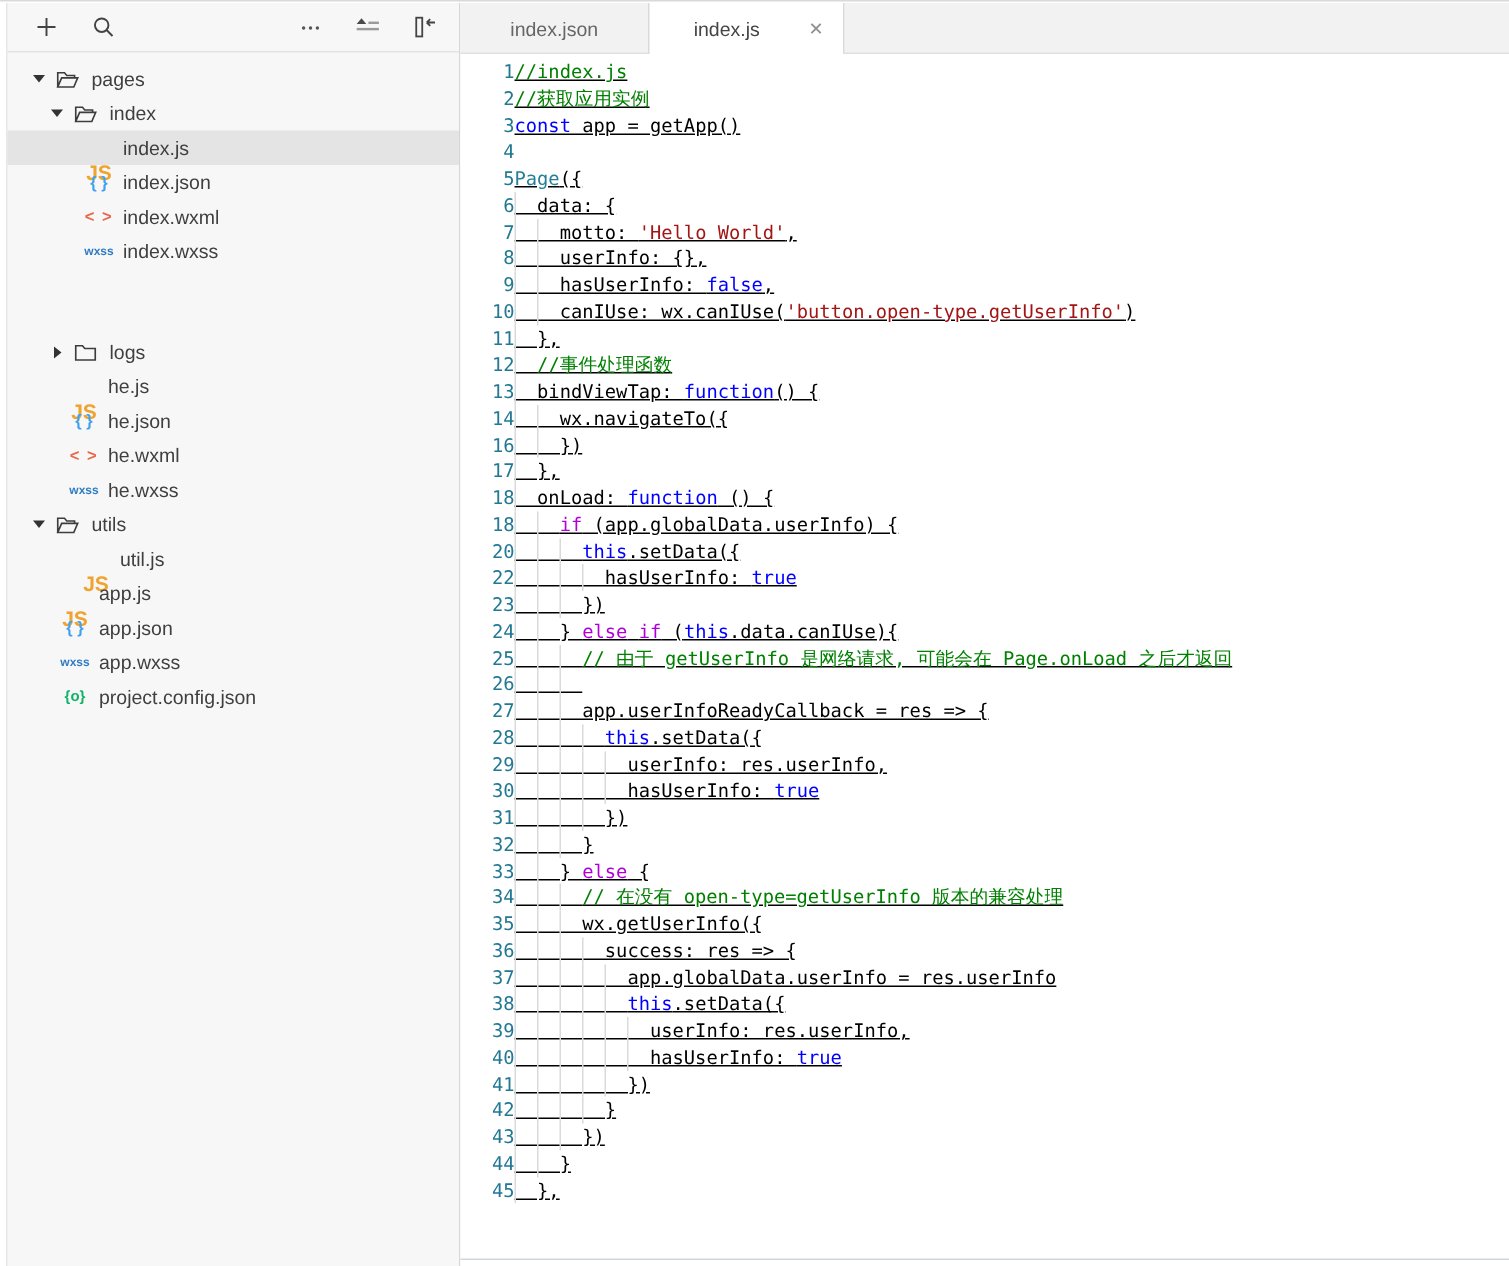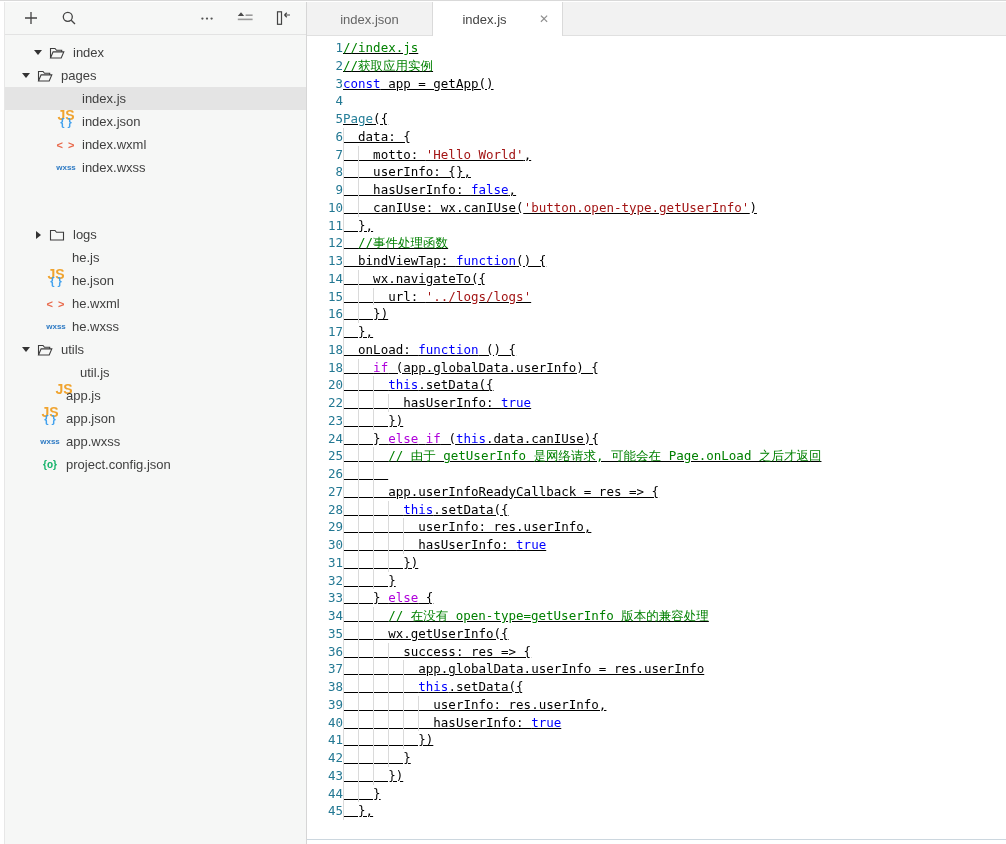--- a/index.html
+++ b/index.html
@@ -90,37 +90,37 @@
         </svg>
       </span>
       <span class="tbi">
         <svg width="16" height="16" viewBox="0 0 16 16">
           <rect x="2.5" y="1.8" width="4" height="12.5" fill="none" stroke="#444" stroke-width="1.2"></rect>
           <path d="M15 5 H9.5 M9.5 5 L11.8 2.8 M9.5 5 L11.8 7.2" stroke="#444" stroke-width="1.2" fill="none"></path>
         </svg>
       </span>
     </div>
     <div class="tree" id="file-tree">
+        <div class="trow" style="padding-left: 16px;">
+          <span class="arrow down"></span>
+          <span class="ficon">
+            <svg width="16" height="14" viewBox="0 0 16 14">
+              <path d="M1.5 12 V2.5 H6 L7.5 4.3 H12.7 V5.9 M14.8 5.9 H4.1 L1.5 12 H12.2 L14.8 5.9 Z" fill="none" stroke="#3d3d3d" stroke-width="1.1"></path>
+            </svg>
+          </span>
+          <span class="tlabel">pages</span>
+        </div>
         <div class="trow" style="padding-left: 28px;">
           <span class="arrow down"></span>
           <span class="ficon">
             <svg width="16" height="14" viewBox="0 0 16 14">
               <path d="M1.5 12 V2.5 H6 L7.5 4.3 H12.7 V5.9 M14.8 5.9 H4.1 L1.5 12 H12.2 L14.8 5.9 Z" fill="none" stroke="#3d3d3d" stroke-width="1.1"></path>
             </svg>
           </span>
           <span class="tlabel">index</span>
-        </div>
-        <div class="trow" style="padding-left: 16px;">
-          <span class="arrow down"></span>
-          <span class="ficon">
-            <svg width="16" height="14" viewBox="0 0 16 14">
-              <path d="M1.5 12 V2.5 H6 L7.5 4.3 H12.7 V5.9 M14.8 5.9 H4.1 L1.5 12 H12.2 L14.8 5.9 Z" fill="none" stroke="#3d3d3d" stroke-width="1.1"></path>
-            </svg>
-          </span>
-          <span class="tlabel">pages</span>
         </div>
         <div class="trow selected" style="padding-left: 52px;">
           <span class="ficon">
             <span class="fi fi-js">JS</span>
           </span>
           <span class="tlabel">index.js</span>
         </div>
         <div class="trow" style="padding-left: 52px;">
           <span class="ficon">
             <span class="fi fi-json">{ }</span>
@@ -235,21 +235,20 @@
         <div class="cl"><span class="ln">5</span><span class="code"><span class="tk-ty">Page</span><span class="tk-p">({</span></span></div>
         <div class="cl"><span class="ln">6</span><span class="code"><span class="guide" style="left: 0ch;"></span><span class="tk-p">  data: {</span></span></div>
         <div class="cl"><span class="ln">7</span><span class="code"><span class="guide" style="left: 0ch;"></span><span class="guide" style="left: 2ch;"></span><span class="tk-p">    motto: </span><span class="tk-s">'Hello World'</span><span class="tk-p">,</span></span></div>
         <div class="cl"><span class="ln">8</span><span class="code"><span class="guide" style="left: 0ch;"></span><span class="guide" style="left: 2ch;"></span><span class="tk-p">    userInfo: {},</span></span></div>
         <div class="cl"><span class="ln">9</span><span class="code"><span class="guide" style="left: 0ch;"></span><span class="guide" style="left: 2ch;"></span><span class="tk-p">    hasUserInfo: </span><span class="tk-k">false</span><span class="tk-p">,</span></span></div>
         <div class="cl"><span class="ln">10</span><span class="code"><span class="guide" style="left: 0ch;"></span><span class="guide" style="left: 2ch;"></span><span class="tk-p">    canIUse: wx.canIUse(</span><span class="tk-s">'button.open-type.getUserInfo'</span><span class="tk-p">)</span></span></div>
         <div class="cl"><span class="ln">11</span><span class="code"><span class="guide" style="left: 0ch;"></span><span class="tk-p">  },</span></span></div>
         <div class="cl"><span class="ln">12</span><span class="code"><span class="guide" style="left: 0ch;"></span><span class="tk-p">  </span><span class="tk-cm">//事件处理函数</span></span></div>
         <div class="cl"><span class="ln">13</span><span class="code"><span class="guide" style="left: 0ch;"></span><span class="tk-p">  bindViewTap: </span><span class="tk-k">function</span><span class="tk-p">() {</span></span></div>
         <div class="cl"><span class="ln">14</span><span class="code"><span class="guide" style="left: 0ch;"></span><span class="guide" style="left: 2ch;"></span><span class="tk-p">    wx.navigateTo({</span></span></div>
-        <div class="cl"><span class="ln">15</span><span class="code"><span class="guide" style="left: 0ch;"></span><span class="guide" style="left: 2ch;"></span><span class="guide" style="left: 4ch;"></span><span class="tk-p">      url: </span><span class="tk-s">'../logs/logs'</span></span></div>
         <div class="cl"><span class="ln">16</span><span class="code"><span class="guide" style="left: 0ch;"></span><span class="guide" style="left: 2ch;"></span><span class="tk-p">    })</span></span></div>
         <div class="cl"><span class="ln">17</span><span class="code"><span class="guide" style="left: 0ch;"></span><span class="tk-p">  },</span></span></div>
         <div class="cl"><span class="ln">18</span><span class="code"><span class="guide" style="left: 0ch;"></span><span class="tk-p">  onLoad: </span><span class="tk-k">function</span><span class="tk-p"> () {</span></span></div>
         <div class="cl"><span class="ln">18</span><span class="code"><span class="guide" style="left: 0ch;"></span><span class="guide" style="left: 2ch;"></span><span class="tk-p">    </span><span class="tk-c">if</span><span class="tk-p"> (app.globalData.userInfo) {</span></span></div>
         <div class="cl"><span class="ln">20</span><span class="code"><span class="guide" style="left: 0ch;"></span><span class="guide" style="left: 2ch;"></span><span class="guide" style="left: 4ch;"></span><span class="tk-p">      </span><span class="tk-k">this</span><span class="tk-p">.setData({</span></span></div>
         <div class="cl"><span class="ln">22</span><span class="code"><span class="guide" style="left: 0ch;"></span><span class="guide" style="left: 2ch;"></span><span class="guide" style="left: 4ch;"></span><span class="guide" style="left: 6ch;"></span><span class="tk-p">        hasUserInfo: </span><span class="tk-k">true</span></span></div>
         <div class="cl"><span class="ln">23</span><span class="code"><span class="guide" style="left: 0ch;"></span><span class="guide" style="left: 2ch;"></span><span class="guide" style="left: 4ch;"></span><span class="tk-p">      })</span></span></div>
         <div class="cl"><span class="ln">24</span><span class="code"><span class="guide" style="left: 0ch;"></span><span class="guide" style="left: 2ch;"></span><span class="tk-p">    } </span><span class="tk-c">else</span><span class="tk-p"> </span><span class="tk-c">if</span><span class="tk-p"> (</span><span class="tk-k">this</span><span class="tk-p">.data.canIUse){</span></span></div>
         <div class="cl"><span class="ln">25</span><span class="code"><span class="guide" style="left: 0ch;"></span><span class="guide" style="left: 2ch;"></span><span class="guide" style="left: 4ch;"></span><span class="tk-p">      </span><span class="tk-cm">// 由于 getUserInfo 是网络请求, 可能会在 Page.onLoad 之后才返回</span></span></div>
         <div class="cl"><span class="ln">26</span><span class="code"><span class="guide" style="left: 0ch;"></span><span class="guide" style="left: 2ch;"></span><span class="guide" style="left: 4ch;"></span><span class="tk-p">      </span></span></div>

